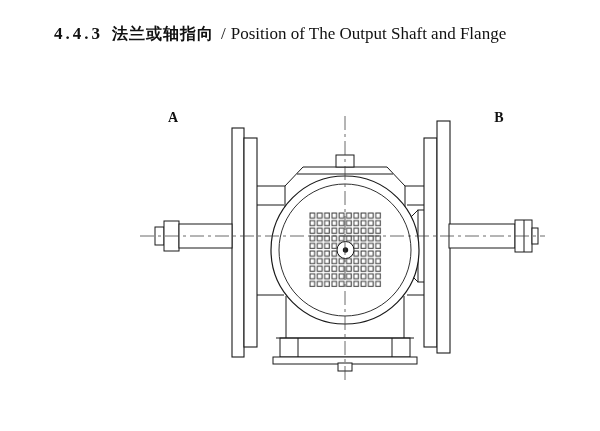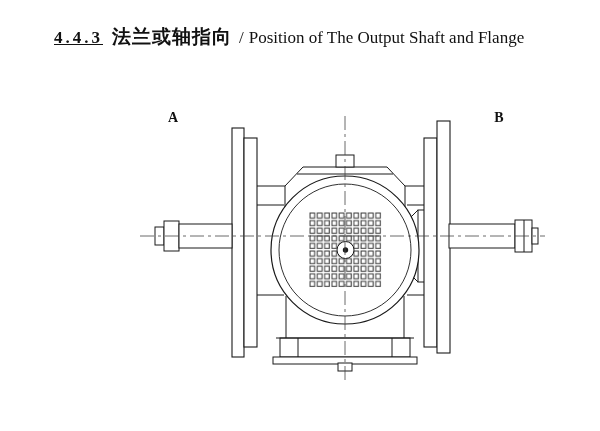--- a/index.html
+++ b/index.html
@@ -5,23 +5,23 @@
   html,body{margin:0;padding:0;}
   body{
     width:600px;height:431px;position:relative;overflow:hidden;
     background:#ffffff;
     font-family:"Liberation Serif","DejaVu Serif",serif;
   }
   .title{
     position:absolute;left:54px;top:24px;width:540px;
     font-size:17px;color:#111;white-space:nowrap;
   }
-  .title .num{letter-spacing:3px;margin-right:9px;font-weight:600;text-decoration:underline;}
+  .title .num{letter-spacing:3px;margin-right:9px;font-weight:600;}
   .title .zh{font-weight:700;letter-spacing:1px;margin-right:7px;
-             font-family:"DejaVu Sans","Liberation Sans",sans-serif;font-size:19px;}
+             font-family:"DejaVu Sans","Liberation Sans",sans-serif;font-size:16px;}
   .title .sep{margin:0 5px 0 0;}
   .drawing{position:absolute;left:0;top:0;width:600px;height:431px;}
   svg{position:absolute;left:0;top:0;}
 </style>
 </head>
 <body>
 
 <div class="title">
   <span class="num">4.4.3</span><span class="zh">法兰或轴指向</span><span class="sep">/</span><span class="en">Position of The Output Shaft and Flange</span>
 </div>

